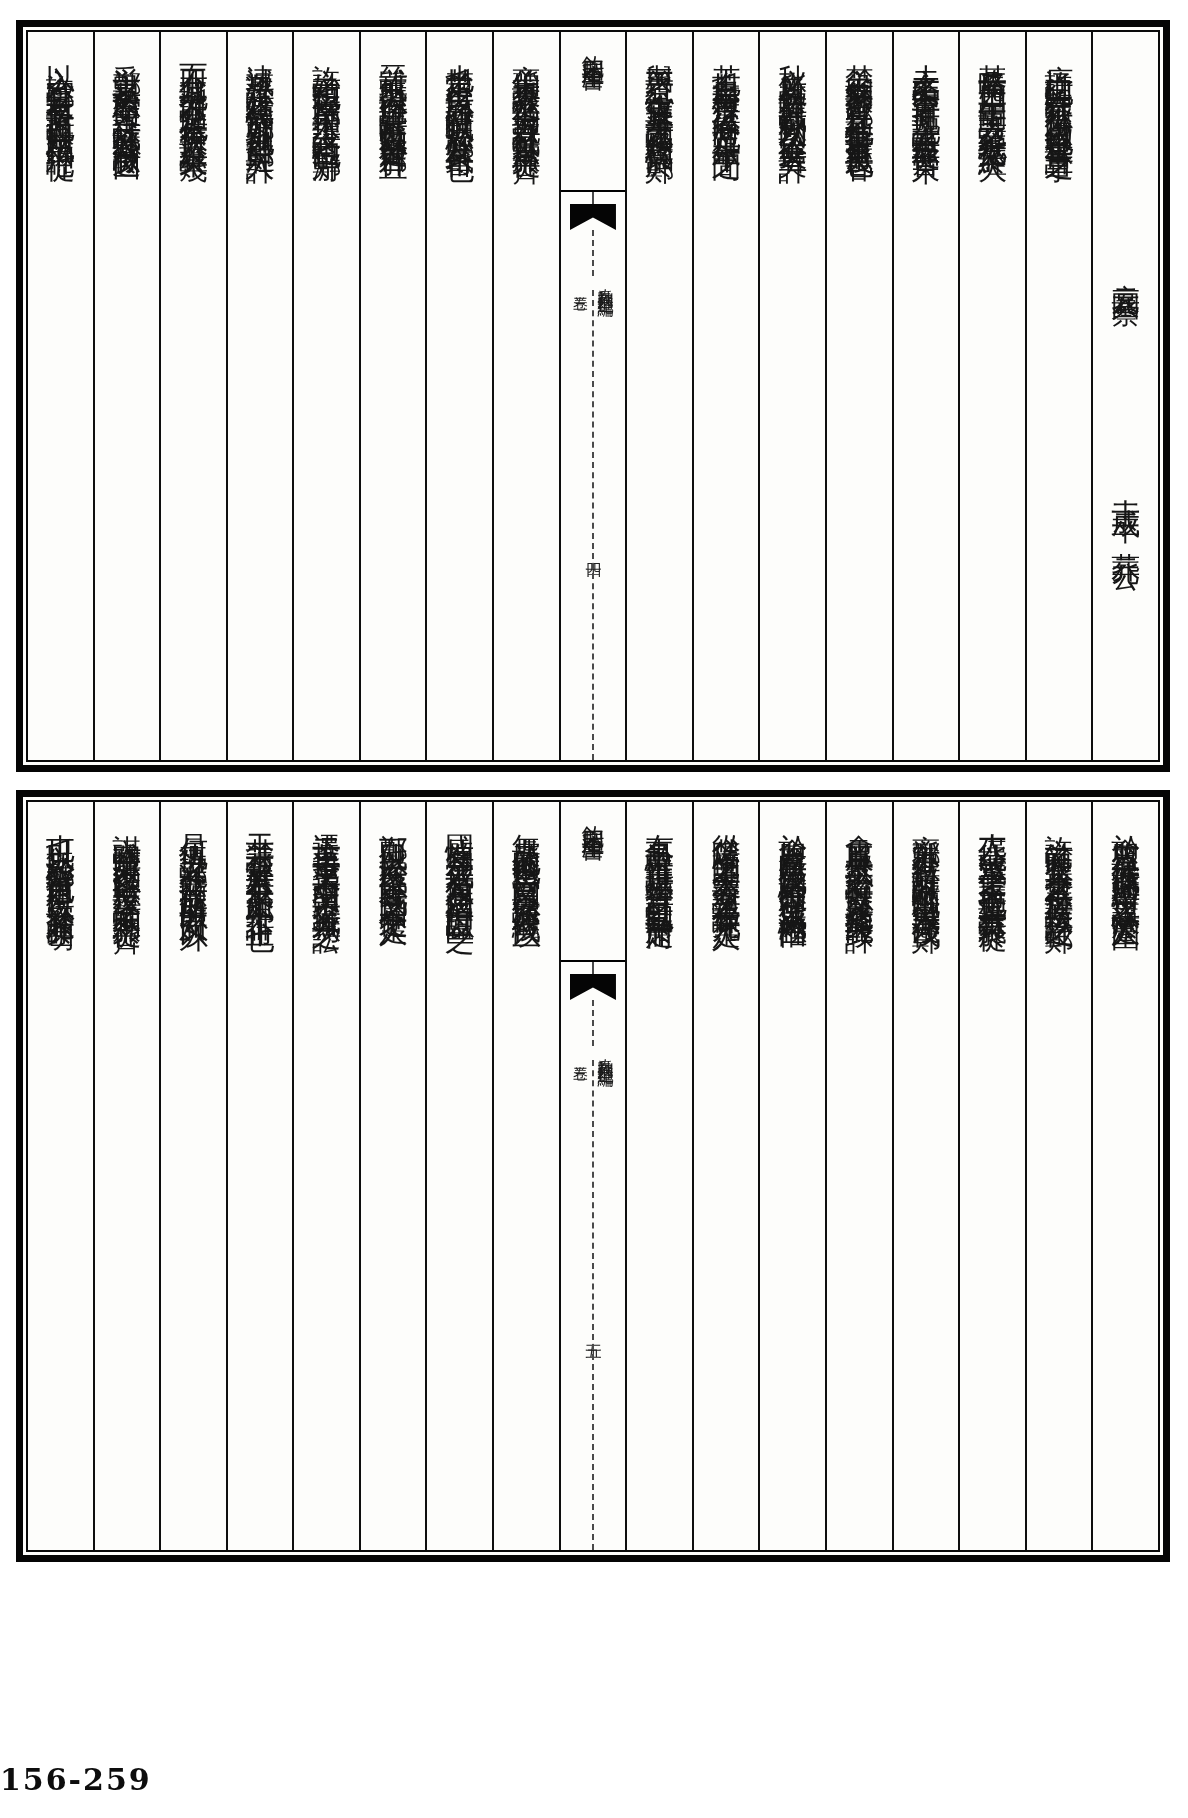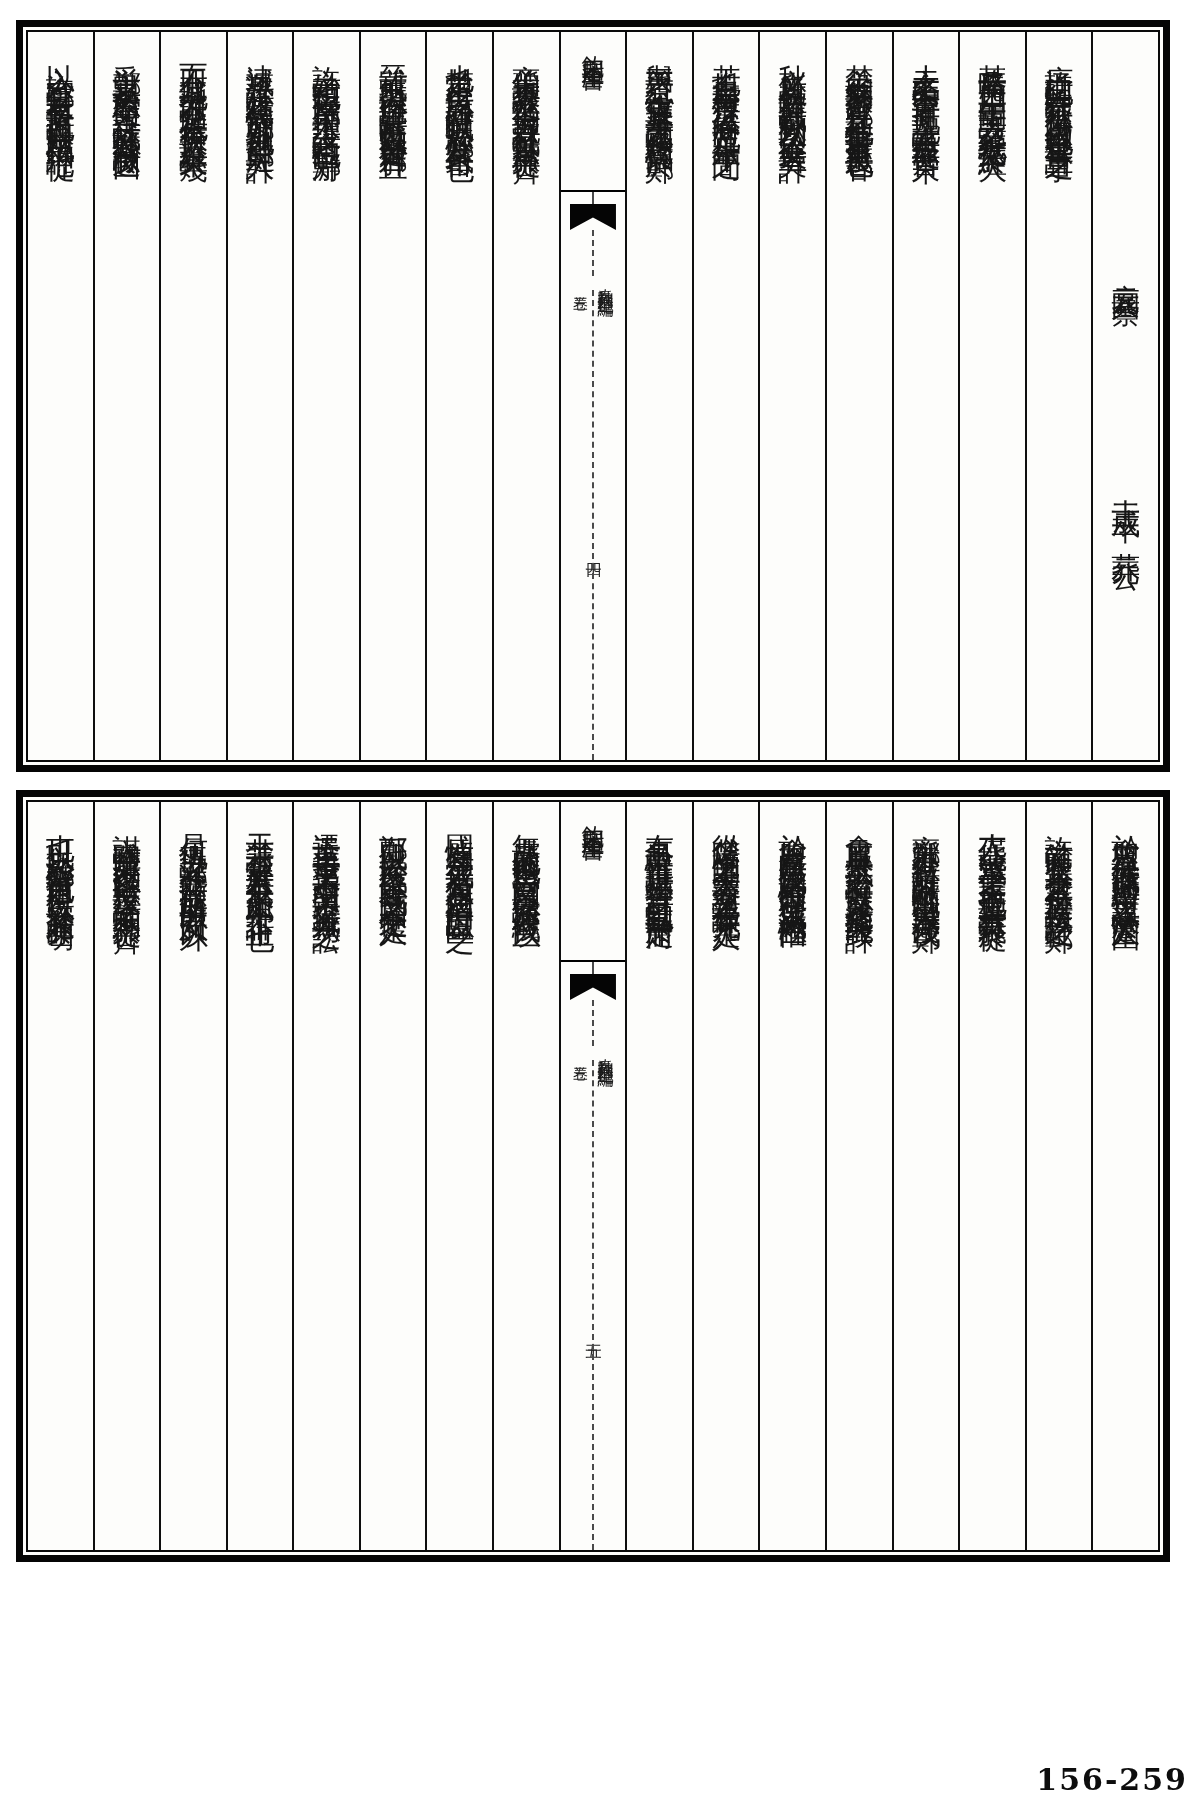--- a/index.html
+++ b/index.html
@@ -65,21 +65,21 @@
   }
   .spine-meta .book{
     writing-mode:vertical-rl;text-orientation:upright;
     font-size:16px;letter-spacing:2px;color:#1b1b1b;
   }
   .folio{
     writing-mode:vertical-rl;text-orientation:upright;
     font-size:16px;letter-spacing:2px;color:#222;flex:0 0 auto;
   }
   .print-number{
-    position:absolute;left:0;right:0;top:1762px;text-align:right;
+    position:absolute;left:0;right:0;top:1762px;text-align:left;
     font-family:"DejaVu Serif","Liberation Serif",serif;
     font-weight:bold;font-size:30px;letter-spacing:2px;color:#0d0d0d;
   }
 </style>
 </head>
 <body>
 
 <div class="frame frame-top">
   <div class="frame-inner">
 

